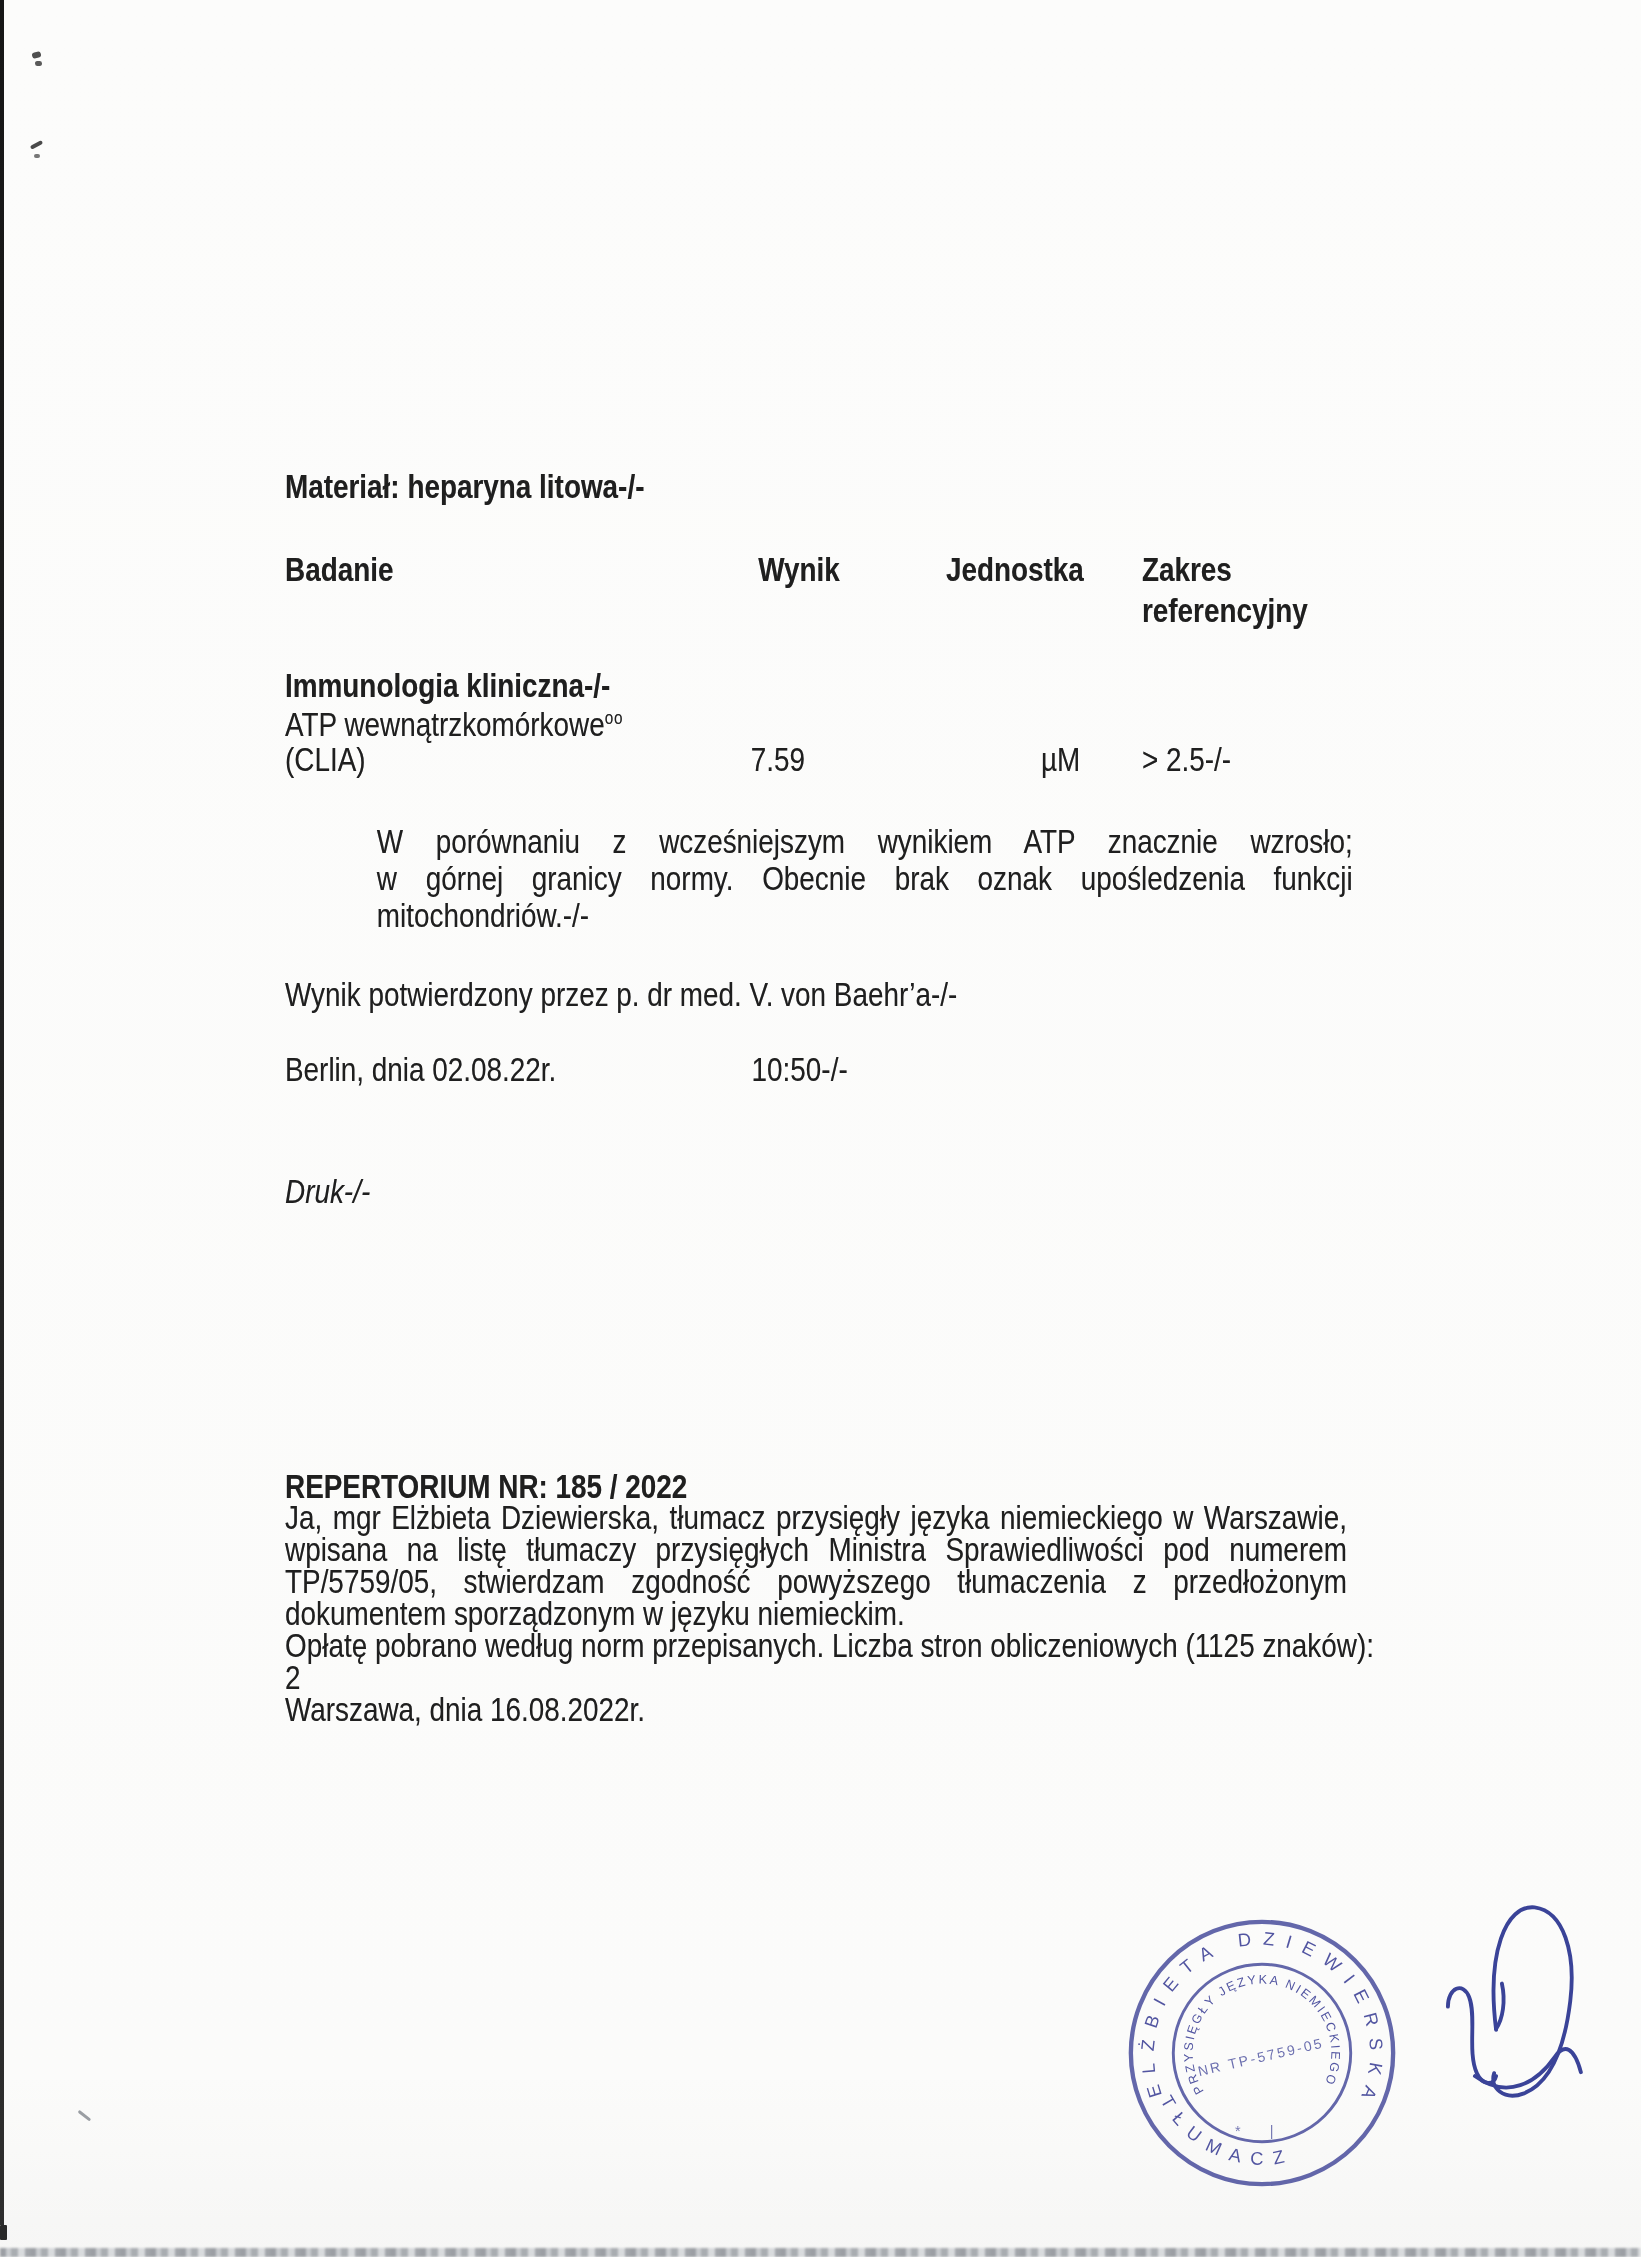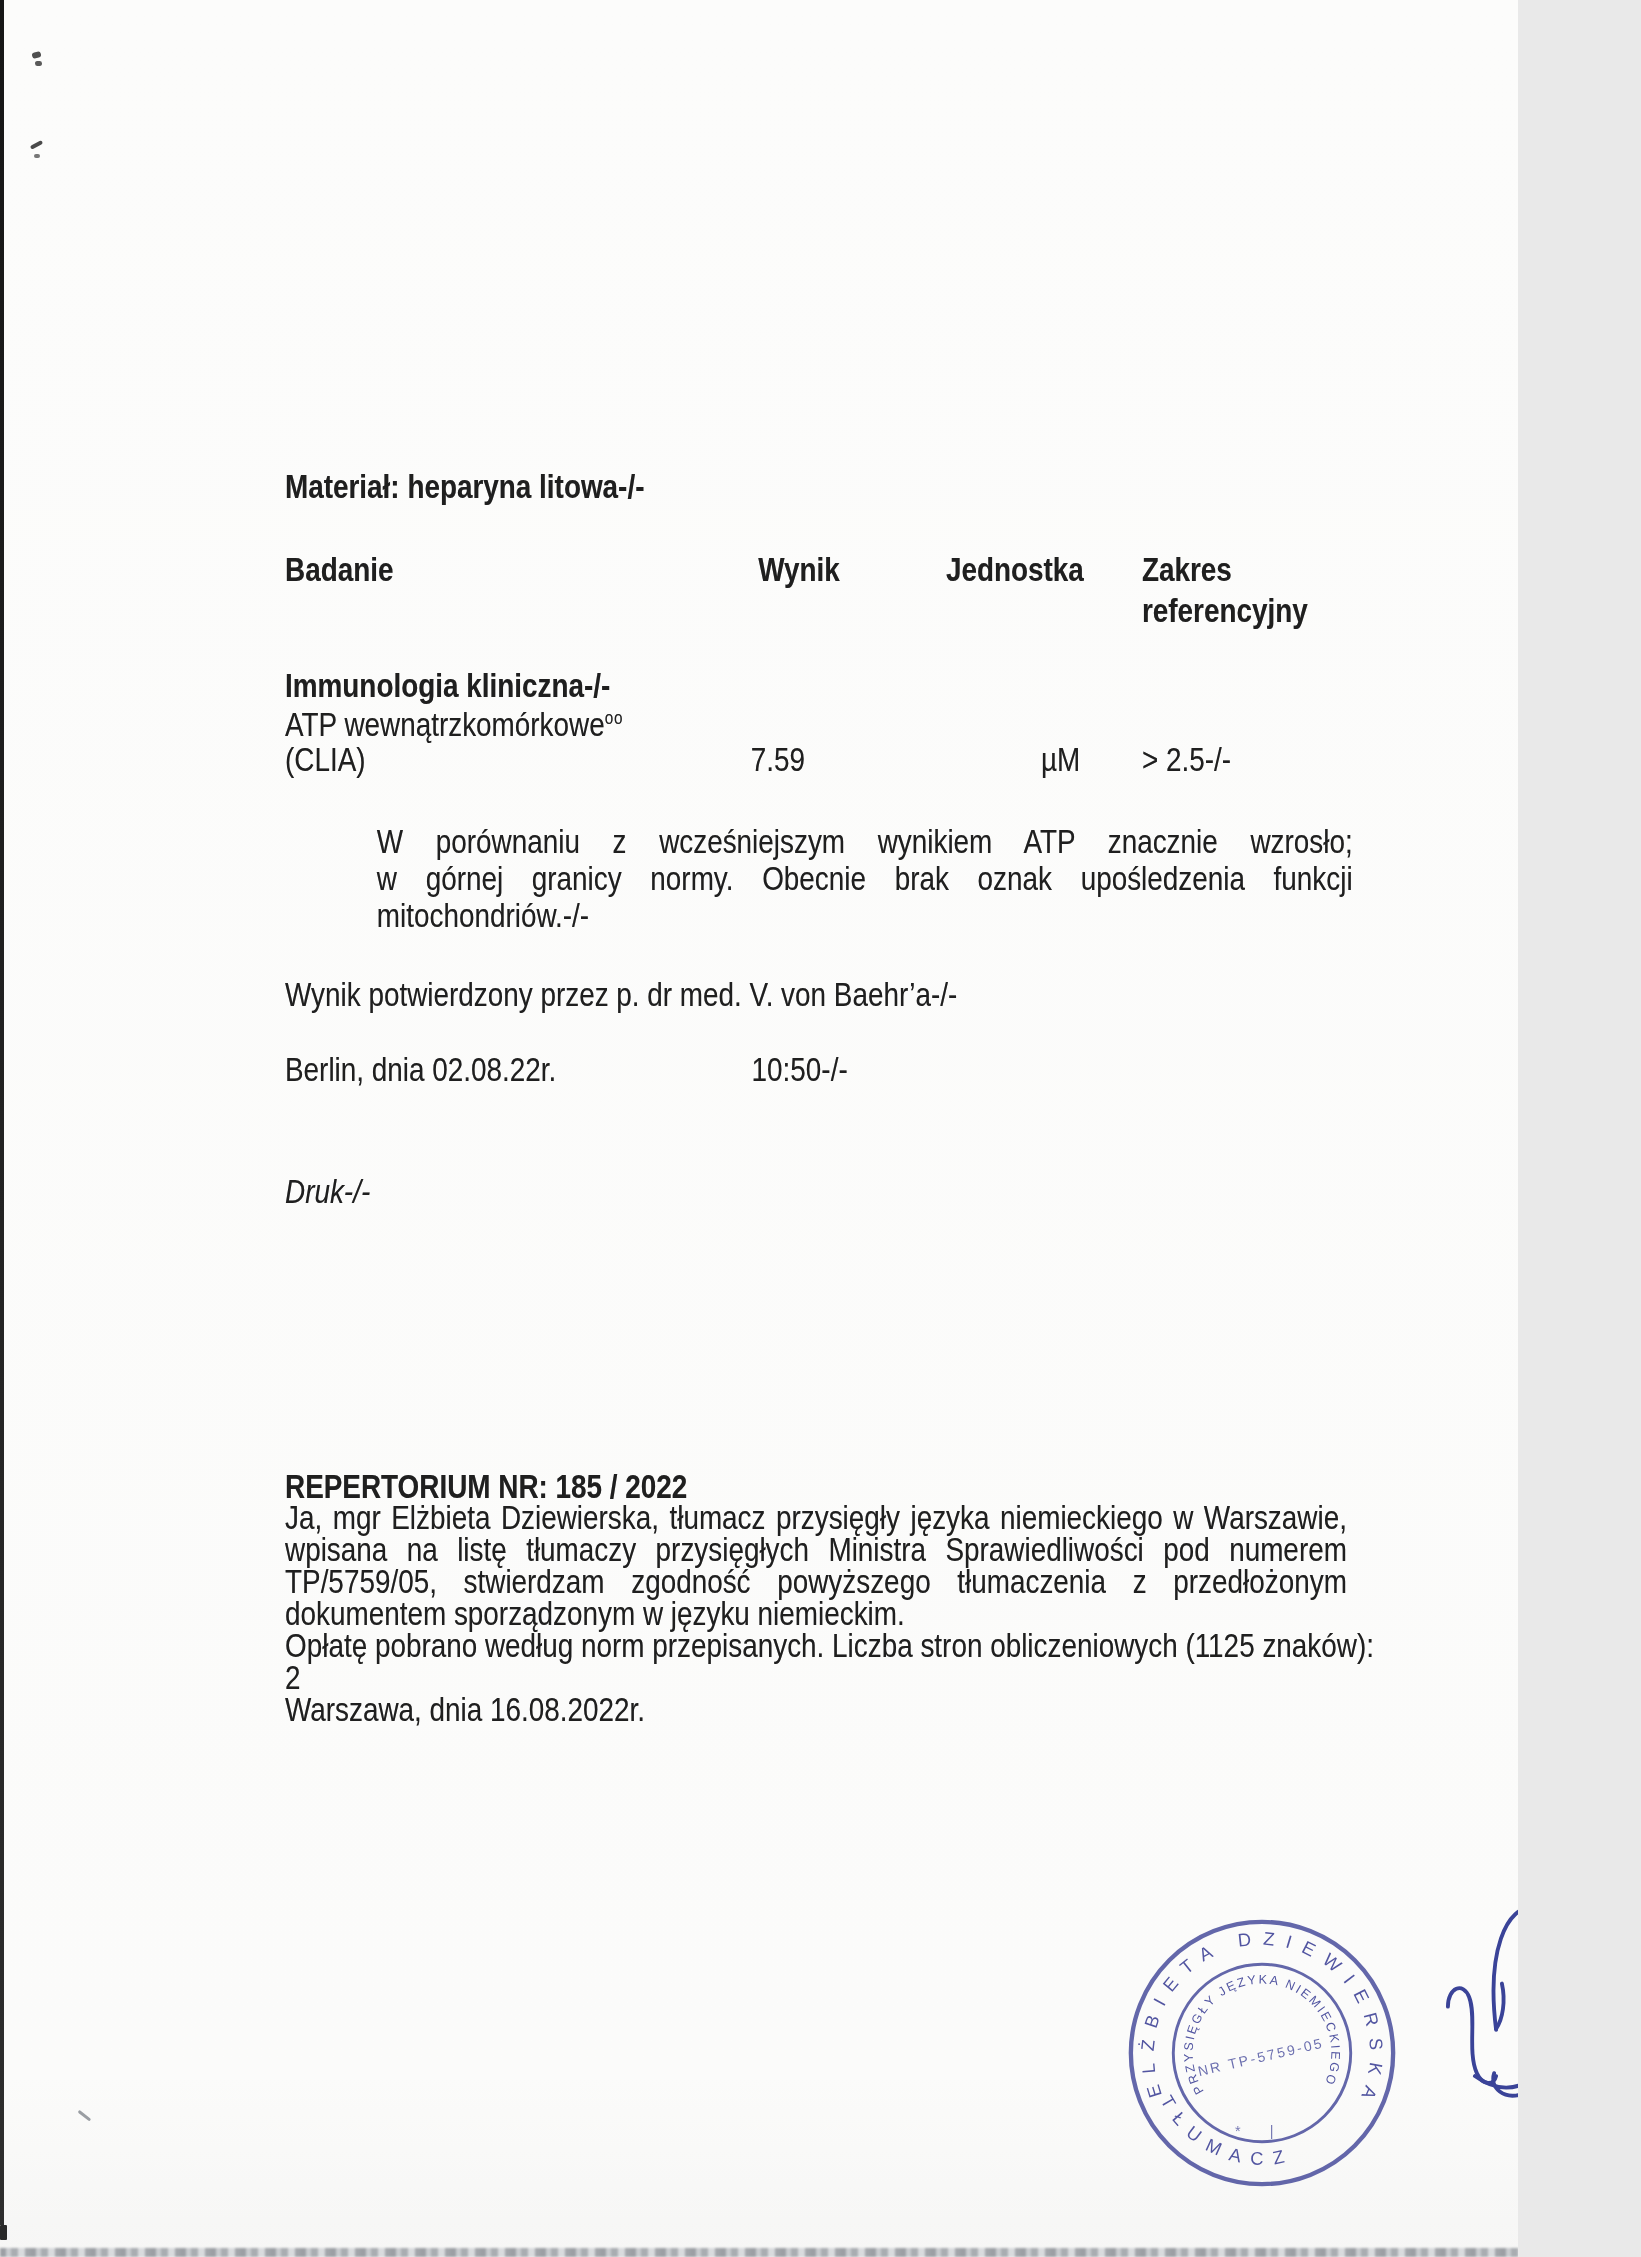--- a/index.html
+++ b/index.html
@@ -3,21 +3,21 @@
 <meta charset="utf-8">
 <title>Scanned translated lab report</title>
 <style>
   html,body{margin:0;padding:0;}
   body{
     width:1641px;height:2257px;
     background:#e9e9e9;
     font-family:"Liberation Sans","DejaVu Sans",sans-serif;
   }
   .page{
-    position:relative;width:1518px;height:2257px;overflow:hidden;
+    position:relative;width:1641px;height:2257px;overflow:hidden;
     background:linear-gradient(180deg,#fcfcfb 0%,#fbfbfa 92%,#f6f6f5 100%);
   }
   
   .text-layer{
     position:absolute;left:285px;top:0;width:1313px;height:2257px;
     transform:scaleX(0.82);transform-origin:0 0;
     font-size:34px;color:#1f1f1f;
     text-shadow:0 0 0.5px rgba(31,31,31,.38);
   }
   .t{position:absolute;white-space:nowrap;line-height:1.05;}

